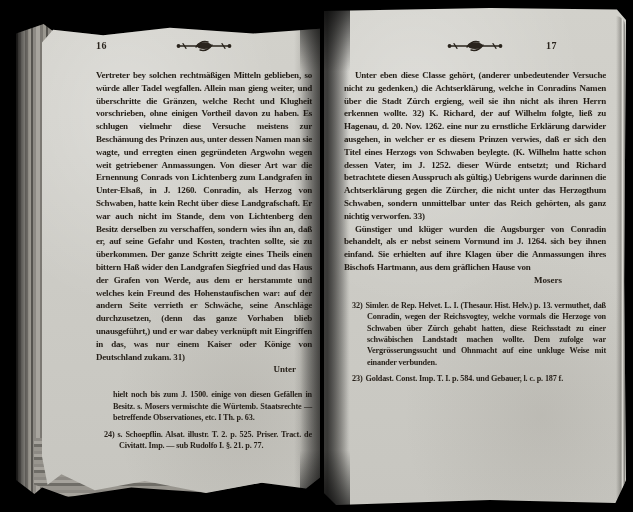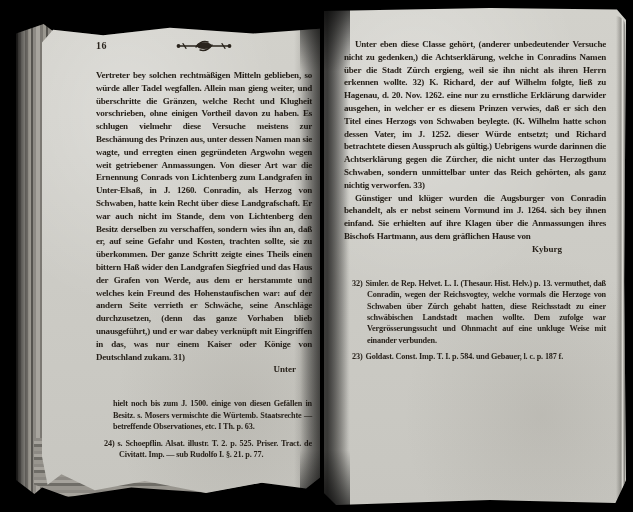--- a/index.html
+++ b/index.html
@@ -82,21 +82,21 @@
     font-weight:bold;text-align:justify;color:#241e17;
   }
   .body-text p{margin:0;text-indent:11px;}
   .catchword{
     font-size:9px;font-weight:bold;text-align:right;margin-top:1px;color:#241e17;
   }
   .page.left .catchword{padding-right:16px;}
   .page.right .catchword{padding-right:44px;}
 
   .footnotes{
-    margin-top:24px;font-size:8.2px;line-height:11.4px;letter-spacing:-.15px;
+    margin-top:15px;font-size:8.2px;line-height:11.4px;letter-spacing:-.15px;
     font-weight:bold;text-align:justify;color:#28221b;padding-left:8px;
   }
   .fn{margin:0 0 5px 0;}
   .fn.cont{padding-left:9px;}
   .fn.hang{text-indent:-15px;padding-left:15px;}
   .fn .fnlabel{margin-right:3px;}
 </style>
 </head>
 <body>
 
@@ -129,25 +129,42 @@
       <div class="fn cont">
         <span>hielt noch bis zum J. 1500. einige von diesen Gefällen in Besitz.  s. Mosers vermischte die Würtemb. Staatsrechte — betreffende Observationes, etc. I Th. p. 63.</span>
       </div>
       <div class="fn hang">
         <span class="fnlabel">24)</span><span>s. Schoepflin. Alsat. illustr. T. 2. p. 525. Priser. Tract. de Civitatt. Imp. — sub Rudolfo I. §. 21. p. 77.</span>
       </div>
     </div>
   </div>
 
   <div class="page right">
+    <div class="pg-header">
+      <span class="pg-num">17</span>
+      <span class="ornament">
+        <svg width="58" height="12" viewBox="0 0 58 12">
+          <g stroke="#2a241d" fill="#2a241d" stroke-linecap="round">
+            <line x1="3" y1="6" x2="55" y2="6" stroke-width="1.7"></line>
+            <circle cx="3.5" cy="6" r="1.9" stroke="none"></circle>
+            <circle cx="54.5" cy="6" r="1.9" stroke="none"></circle>
+            <line x1="8" y1="3.6" x2="11" y2="8.4" stroke-width="1.2"></line>
+            <line x1="47" y1="3.6" x2="50" y2="8.4" stroke-width="1.2"></line>
+            <ellipse cx="29" cy="5.6" rx="7.5" ry="3.4" stroke="none"></ellipse>
+            <path d="M21 7 q5 -7 12 -5" stroke-width="1.4" fill="none"></path>
+            <path d="M37 5 q-5 7 -12 5" stroke-width="1.4" fill="none"></path>
+          </g>
+        </svg>
+      </span>
+    </div>
     <div class="body-text">
       <p>Unter eben diese Classe gehört, (anderer unbedeutender Versuche nicht zu gedenken,) die Achtserklärung, welche in Conradins Namen über die Stadt Zürch ergieng, weil sie ihn nicht als ihren Herrn erkennen wollte. 32)  K. Richard, der auf Wilhelm folgte, ließ zu Hagenau, d. 20. Nov. 1262. eine nur zu ernstliche Erklärung darwider ausgehen, in welcher er es diesem Prinzen verwies, daß er sich den Titel eines Herzogs von Schwaben beylegte.  (K. Wilhelm hatte schon dessen Vater, im J. 1252. dieser Würde entsetzt; und Richard betrachtete diesen Ausspruch als gültig.)  Uebrigens wurde darinnen die Achtserklärung gegen die Zürcher, die nicht unter das Herzogthum Schwaben, sondern unmittelbar unter das Reich gehörten, als ganz nichtig verworfen. 33)</p>
       <p>Günstiger und klüger wurden die Augsburger von Conradin behandelt, als er nebst seinem Vormund im J. 1264. sich bey ihnen einfand.  Sie erhielten auf ihre Klagen über die Anmassungen ihres Bischofs Hartmann, aus dem gräflichen Hause von</p>
     </div>
-    <div class="catchword">Kyburg</div>
+    <div class="catchword">Mosers</div>
     <div class="footnotes">
       <div class="fn hang">
         <span class="fnlabel">32)</span><span>Simler. de Rep. Helvet. L. I. (Thesaur. Hist. Helv.) p. 13. vermuthet, daß Conradin, wegen der Reichsvogtey, welche vormals die Herzoge von Schwaben über Zürch gehabt hatten, diese Reichsstadt zu einer schwäbischen Landstadt machen wollte.  Dem zufolge war Vergrösserungssucht und Ohnmacht auf eine unkluge Weise mit einander verbunden.</span>
       </div>
       <div class="fn hang">
         <span class="fnlabel">23)</span><span>Goldast. Const. Imp. T. I. p. 584. und Gebauer, l. c. p. 187 f.</span>
       </div>
     </div>
   </div>
 

